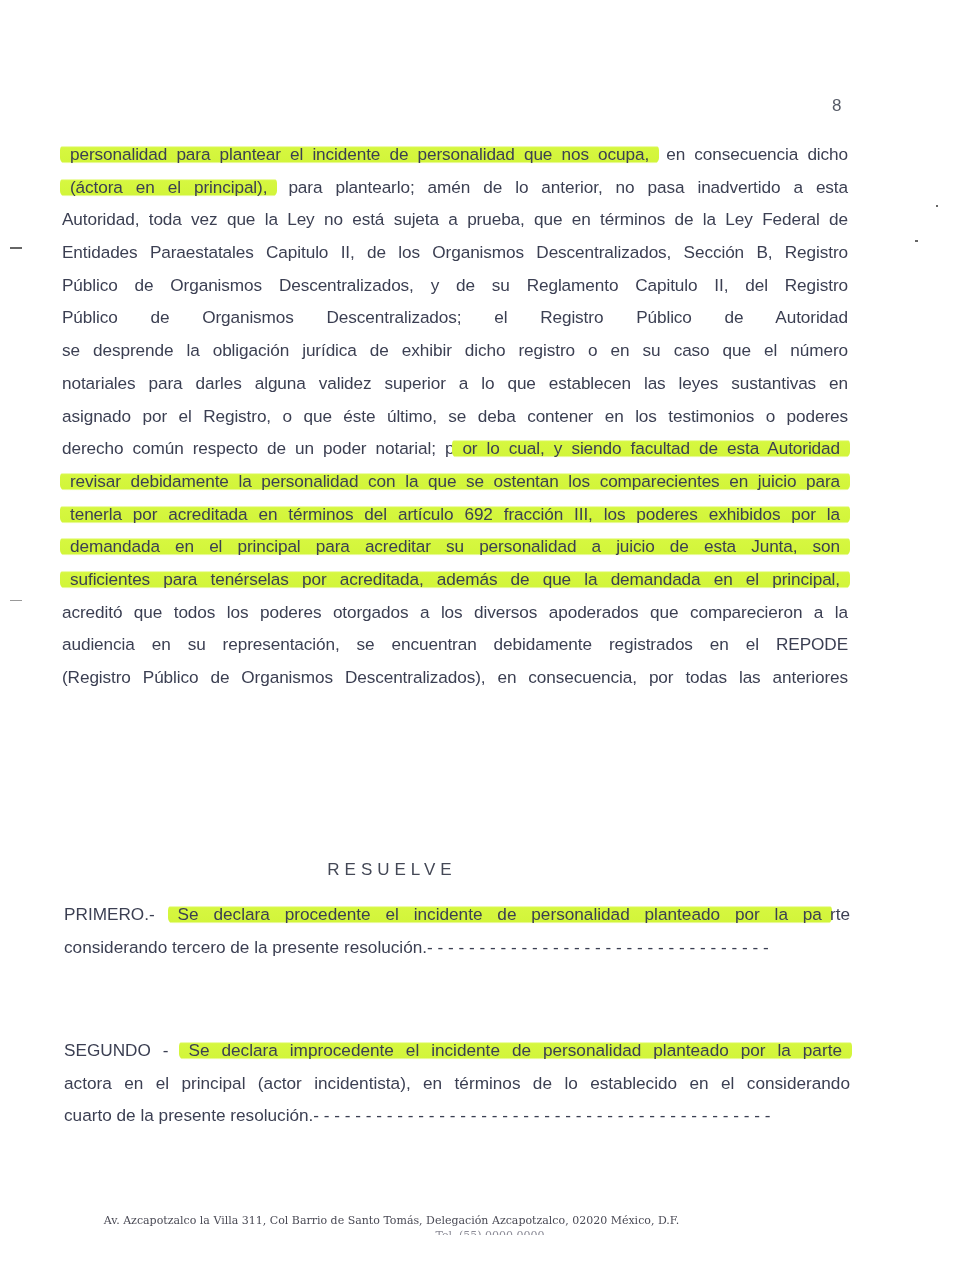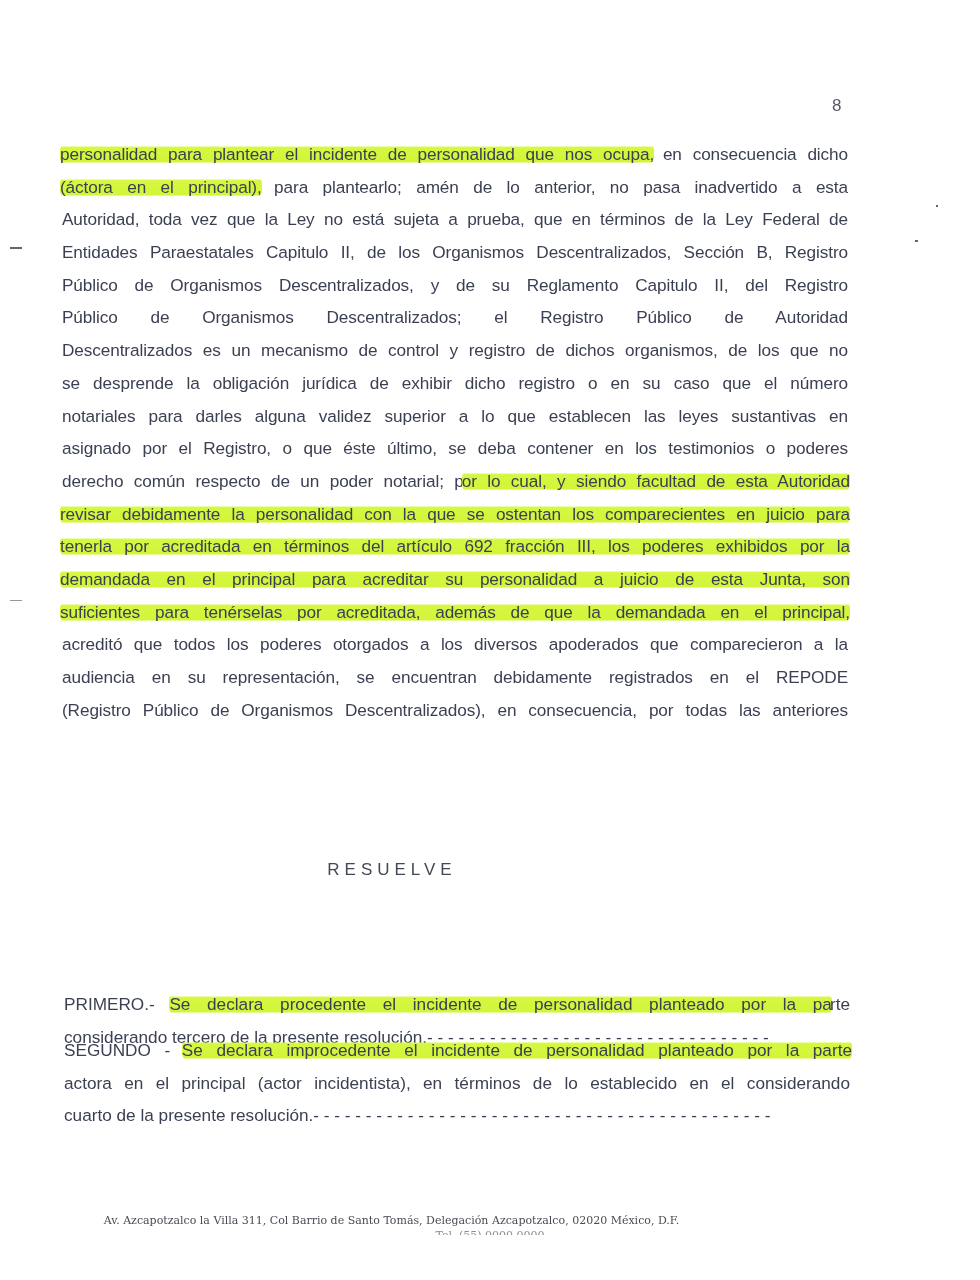--- a/index.html
+++ b/index.html
@@ -12,28 +12,28 @@
   }
   .body-text {
     position: absolute; left: 62px; width: 786px; top: 138px;
     font-size: 17.2px; line-height: 32.7px; text-align: justify;
     letter-spacing: -0.1px;
   }
   .line { display: block; white-space: nowrap; text-align-last: justify; height: 32.7px; }
   .line.last { text-align-last: left; }
   .hl {
     background: linear-gradient(180deg, rgba(0,0,0,0) 8%, #d6f740 18%, #d2f53a 88%, rgba(0,0,0,0) 98%);
-    border-radius: 6px; padding: 0 0; margin: 0 -2px;
+    border-radius: 6px; padding: 0 10px; margin: 0 -2px;
   }
   .heading {
     position: absolute; top: 860px; left: 0; width: 784px; text-align: center;
     font-size: 17px; letter-spacing: 5px; color: #444856;
   }
   .resolutivo { position: absolute; left: 64px; width: 786px; font-size: 17.2px; line-height: 33px; }
-  .res1 { top: 988px; text-align: center; }
+  .res1 { top: 898px; text-align: center; }
   .res2 { top: 1034px; }
   .footer {
     position: absolute; top: 1214px; left: 0; width: 783px; text-align: center;
     font-family: "DejaVu Serif", serif; font-size: 11px; color: #4a4a55;
   }
   .footer-cut {
     position: absolute; top: 1229px; left: 0; width: 980px; height: 6px; overflow: hidden;
     text-align: center; font-family: "DejaVu Serif", serif; font-size: 11px; color: #8a8a95;
   }
   .mark { position: absolute; background: #666; }
@@ -48,21 +48,20 @@
 <div class="mark" style="left:936px;top:205px;width:2px;height:2px;"></div>
 <div class="mark" style="left:915px;top:240px;width:3px;height:2px;"></div>
 
 <div class="body-text" id="body-text">
     <span class="line"><span class="hl">personalidad para plantear el incidente de personalidad que nos ocupa,</span><span> en consecuencia dicho</span></span>
     <span class="line"><span class="hl">(áctora en el principal),</span><span> para plantearlo; amén de lo anterior, no pasa inadvertido a esta</span></span>
     <span class="line"><span>Autoridad, toda vez que la Ley no está  sujeta a prueba,  que en términos de la Ley Federal de</span></span>
     <span class="line"><span>Entidades Paraestatales Capitulo II, de los Organismos Descentralizados, Sección B, Registro</span></span>
     <span class="line"><span>Público  de Organismos Descentralizados, y de su Reglamento Capitulo II, del Registro</span></span>
     <span class="line"><span>Público de Organismos Descentralizados; el Registro Público de Autoridad</span></span>
-    <span class="line"><span>Descentralizados es un mecanismo de control y registro de dichos organismos, de los que no</span></span>
     <span class="line"><span>se desprende la obligación jurídica de exhibir dicho registro o en su caso que el número</span></span>
     <span class="line"><span>notariales para darles alguna validez superior a lo que establecen las leyes sustantivas en</span></span>
     <span class="line"><span>asignado por el Registro,  o que éste último, se deba contener en los testimonios o poderes</span></span>
     <span class="line"><span>derecho común respecto de un  poder notarial; p</span><span class="hl">or lo cual,  y siendo facultad de esta Autoridad</span></span>
     <span class="line"><span class="hl">revisar debidamente la personalidad con la que se ostentan los comparecientes en juicio para</span></span>
     <span class="line"><span class="hl">tenerla por acreditada en términos del artículo 692 fracción III, los poderes exhibidos por la</span></span>
     <span class="line"><span class="hl">demandada en el principal para acreditar su personalidad a juicio  de  esta Junta, son</span></span>
     <span class="line"><span class="hl">suficientes para tenérselas  por acreditada, además de que la demandada en el principal,</span></span>
     <span class="line"><span>acreditó que todos los poderes otorgados a los diversos apoderados que comparecieron a la</span></span>
     <span class="line"><span>audiencia en su representación, se encuentran debidamente registrados en el REPODE</span></span>

